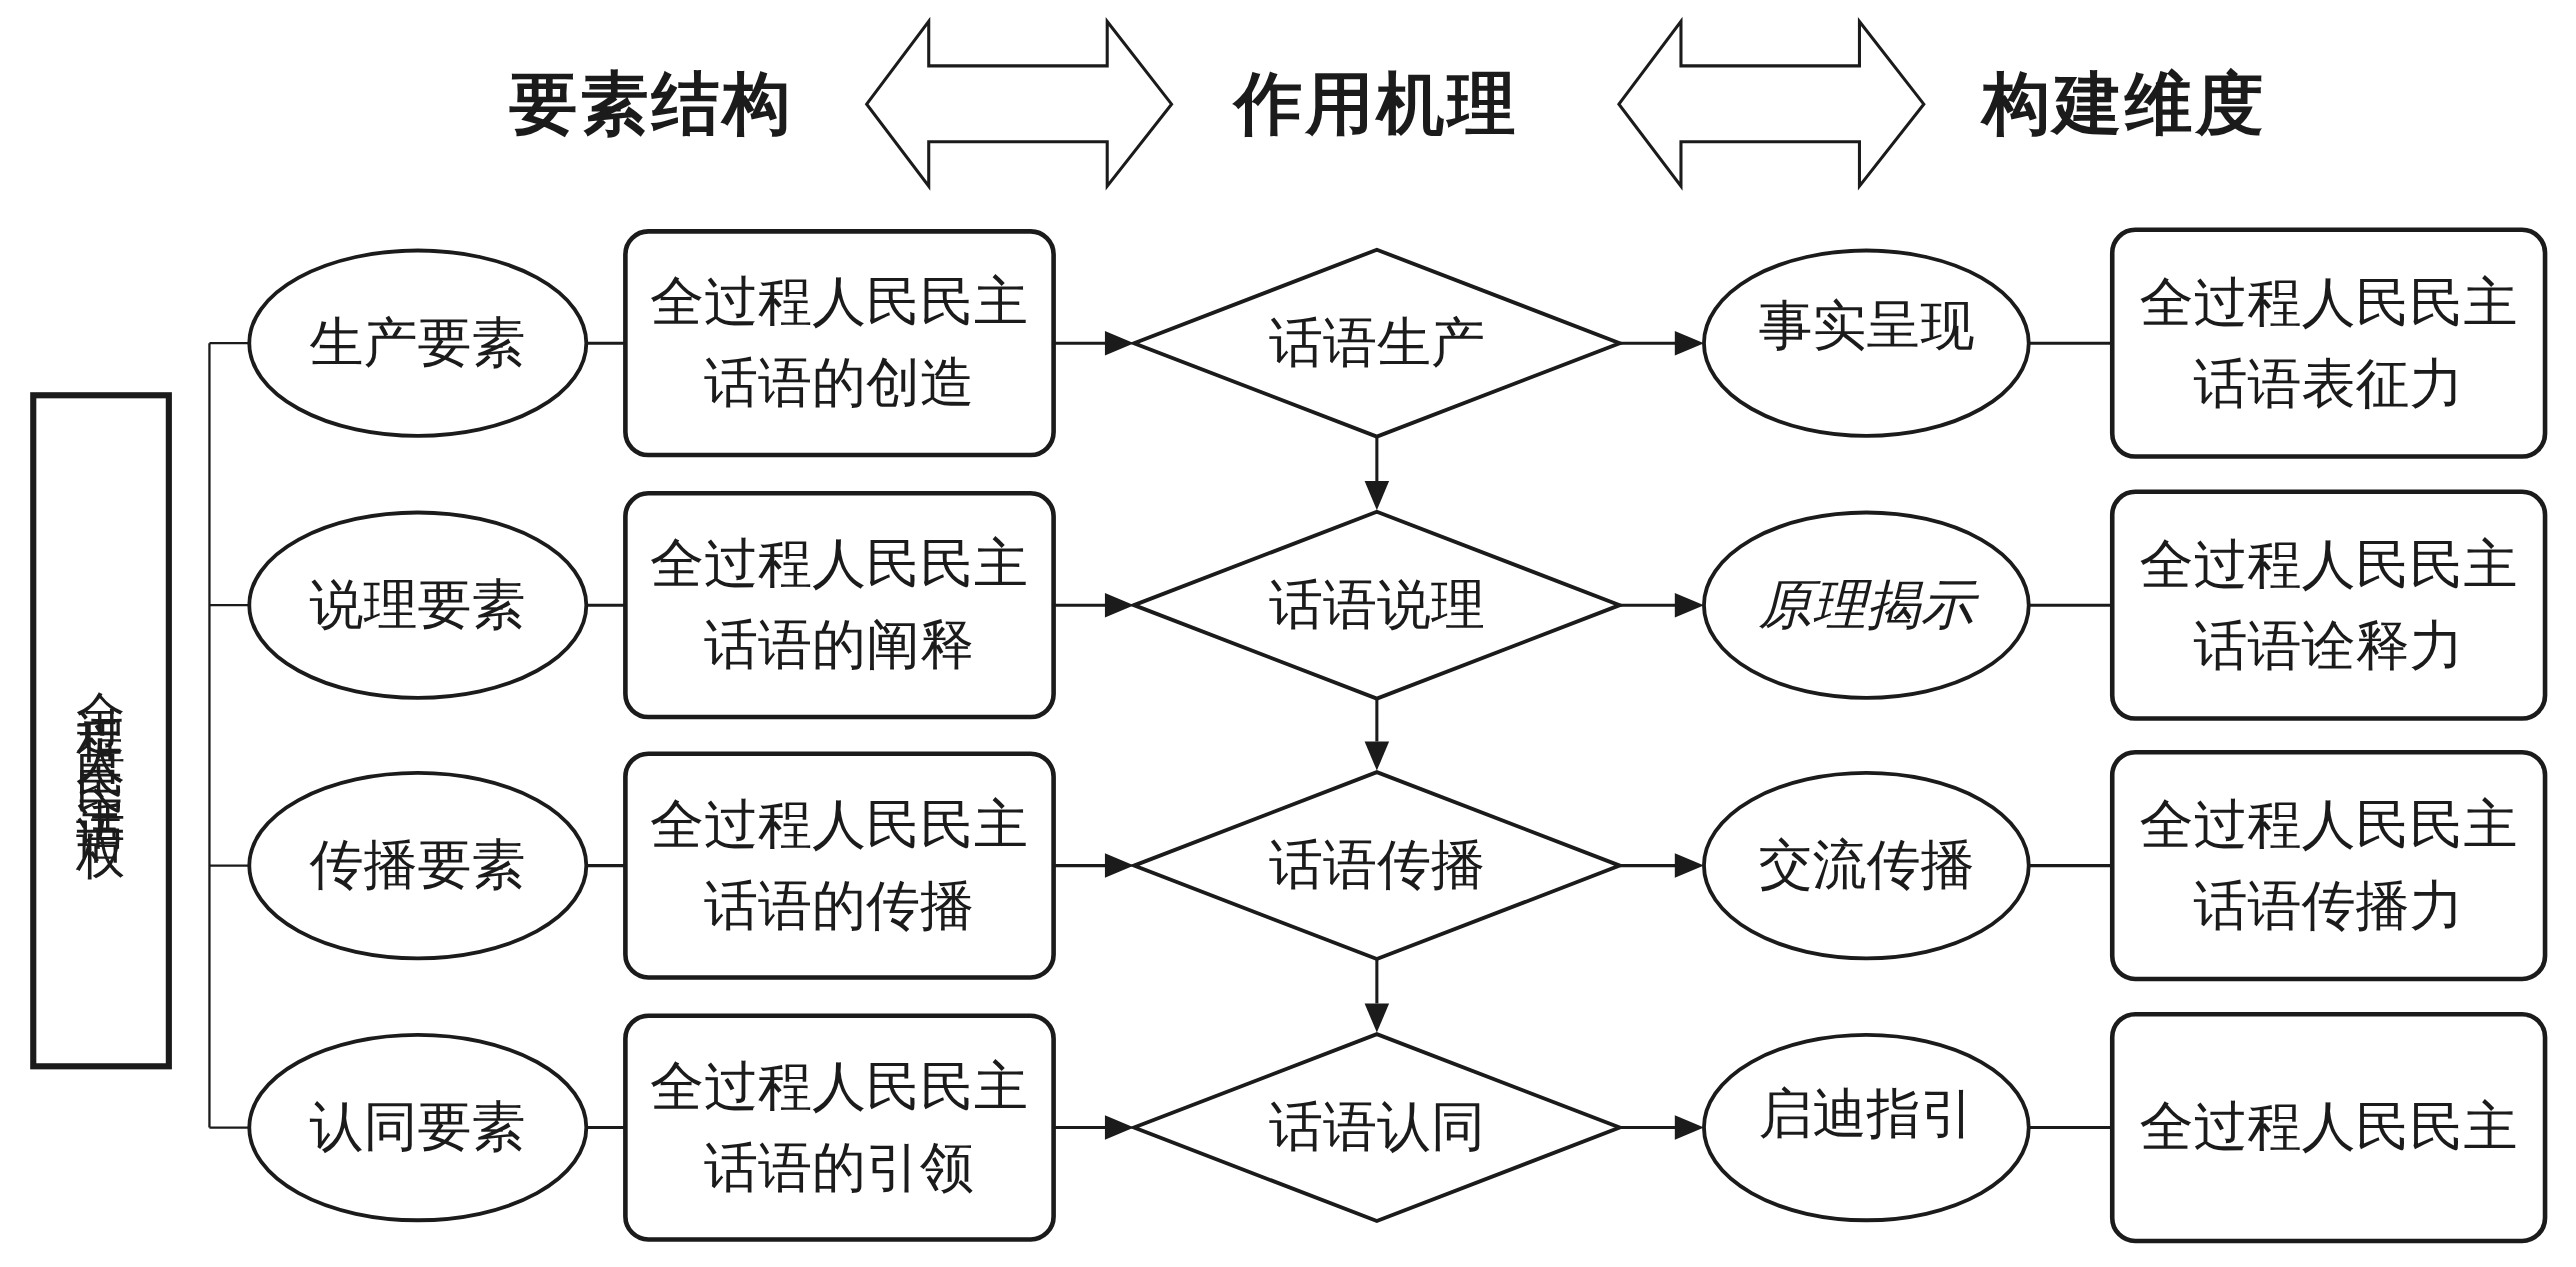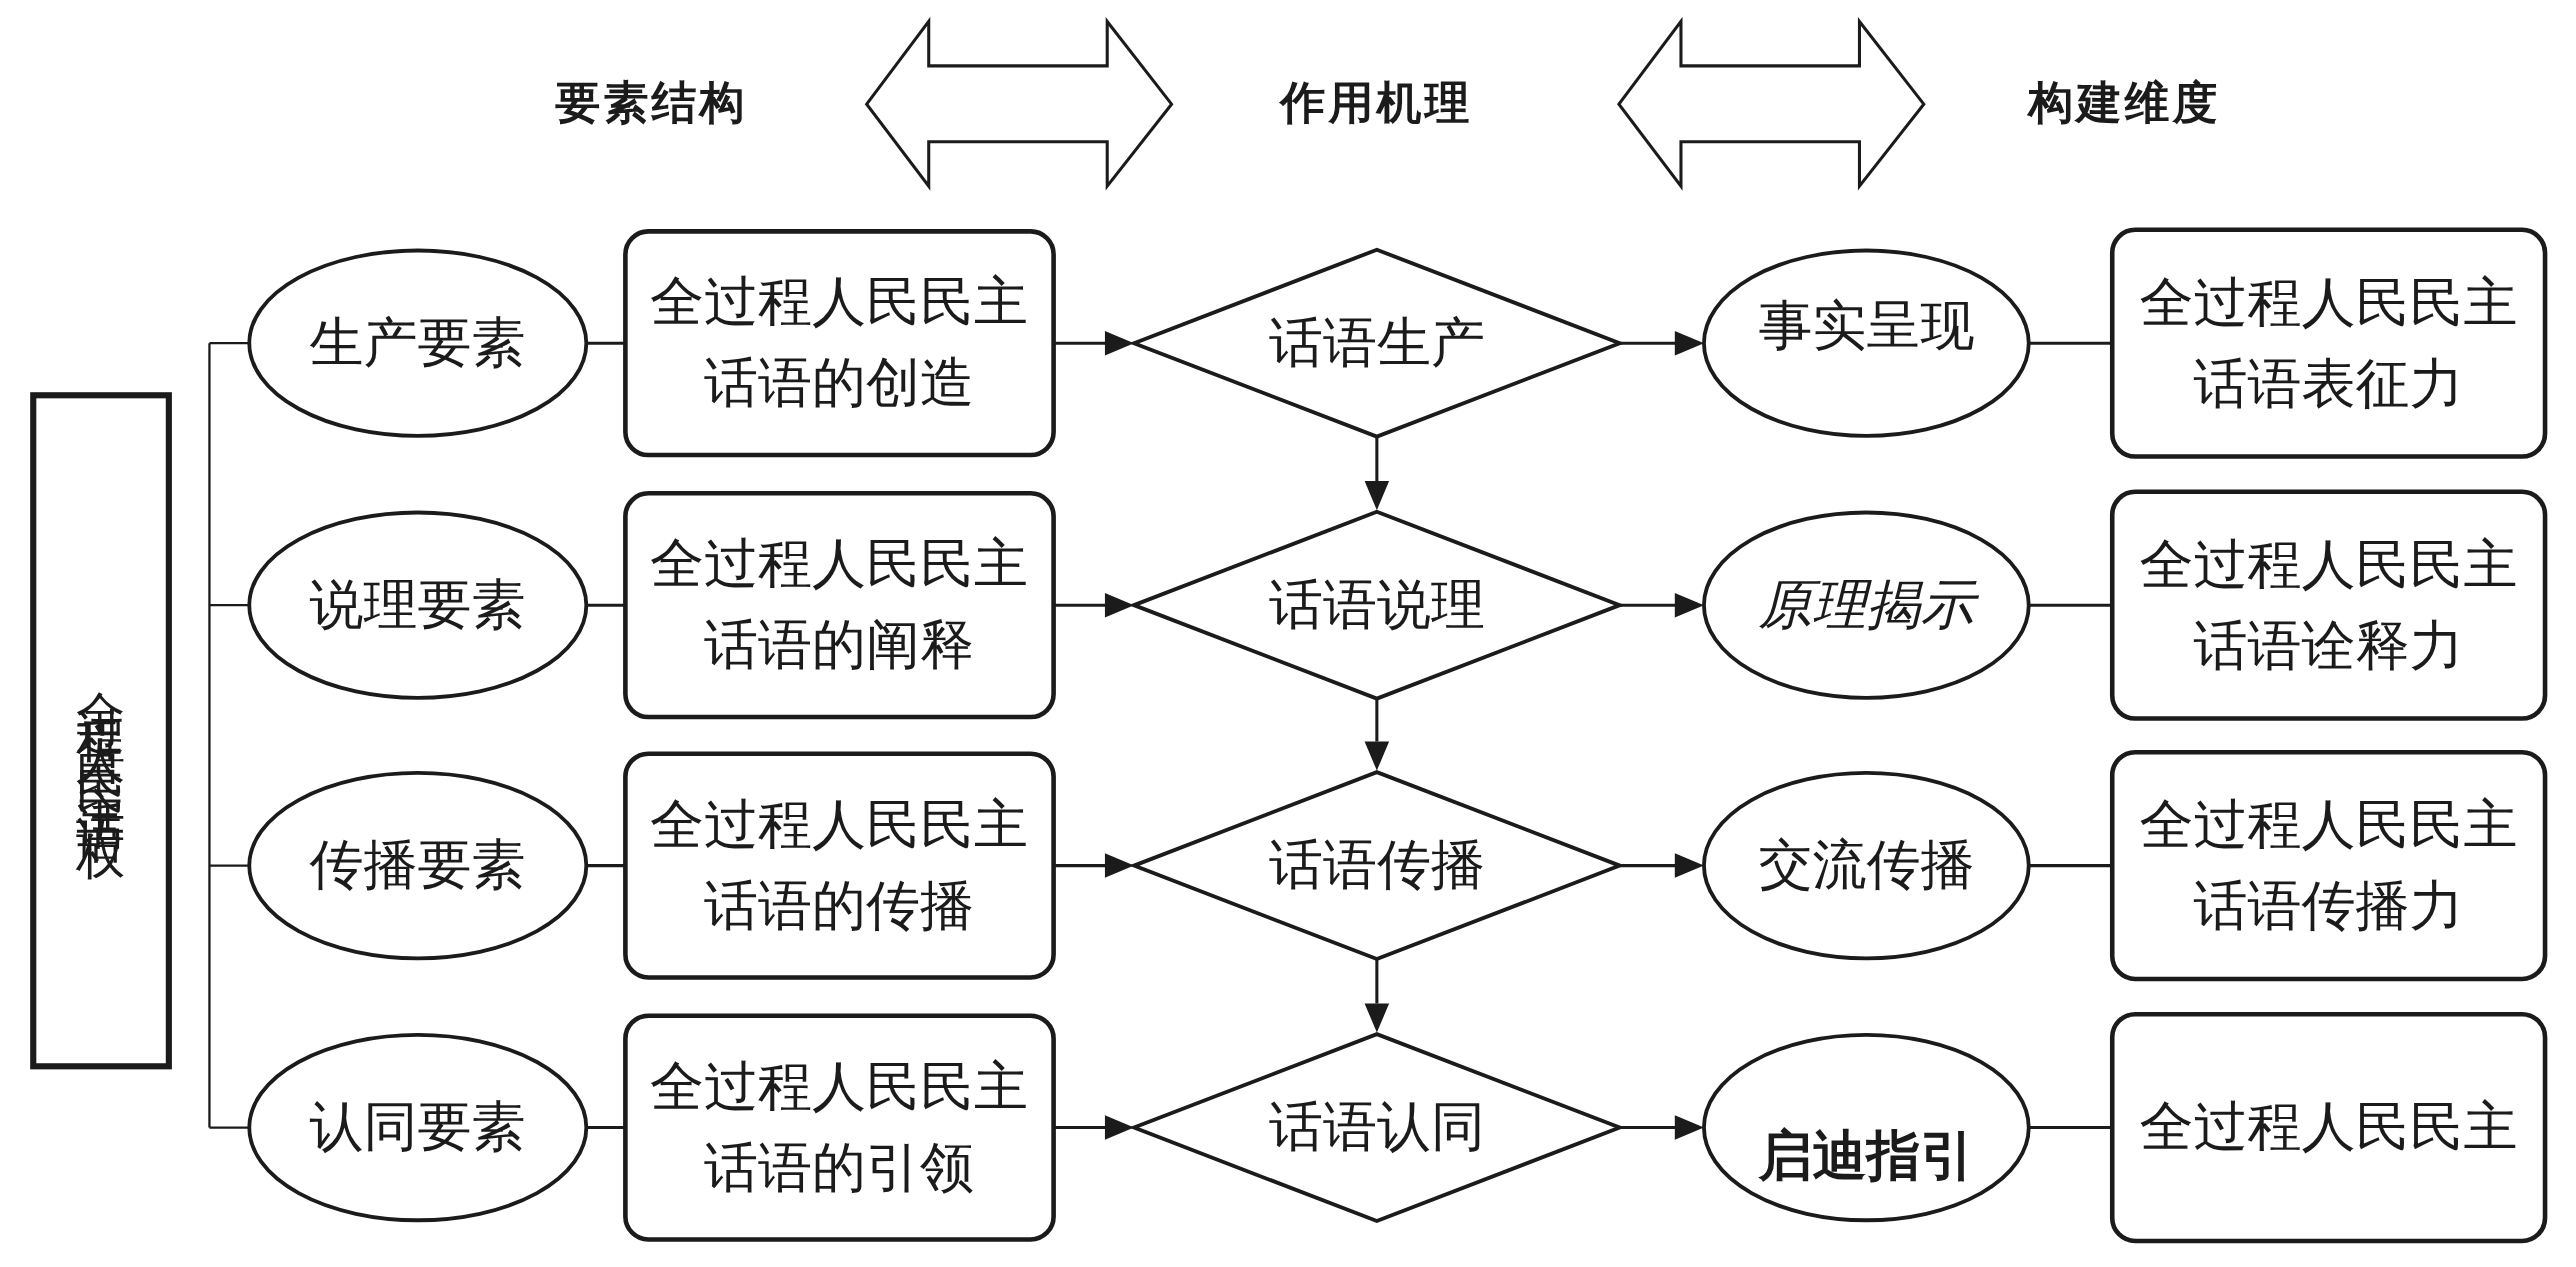--- a/index.html
+++ b/index.html
@@ -20,21 +20,21 @@
   .bracket{stroke:#1b1b1b;stroke-width:3;fill:none;}
   .head{fill:#1b1b1b;stroke:none;}
   .dblarrow{fill:#ffffff;stroke:#1b1b1b;stroke-width:4;}
   .rootrect{fill:#ffffff;stroke:#1b1b1b;stroke-width:8;}
   .txt{
     position:absolute;display:flex;align-items:center;justify-content:center;
     text-align:center;font-size:54px;line-height:1.5;color:#1b1b1b;
     pointer-events:none;white-space:nowrap;
   }
   .txt span{display:block;}
-  .hdr{font-size:45px;font-weight:bold;letter-spacing:3.1px;}
+  .hdr{font-size:68px;font-weight:bold;letter-spacing:3.1px;}
   .vert{
     writing-mode:vertical-rl;text-orientation:upright;
     letter-spacing:0.32em;font-size:49px;line-height:1;
   }
 </style>
 </head>
 <body>
 
 <div id="canvas">
 
@@ -193,21 +193,21 @@
   </div>
 
   <div class="txt" style="left:249px;top:1035px;width:337px;height:185px;">认同要素</div>
   <div class="txt" style="left:625px;top:1016px;width:428px;height:224px;">
     <div>
         <span>全过程人民民主</span>
         <span>话语的引领</span>
       </div>
   </div>
   <div class="txt" style="left:1134px;top:1034px;width:486px;height:187px;">话语认同</div>
-  <div class="txt" style="left:1704px;top:1064px;width:325px;height:185px;font-weight:bold;">启迪指引</div>
+  <div class="txt" style="left:1704px;top:1022px;width:325px;height:185px;">启迪指引</div>
   <div class="txt" style="left:2112px;top:1014px;width:433px;height:227px;">
     <div>
         <span>全过程人民民主</span>
       </div>
   </div>
 
 </div>
 
 
 </body></html>

